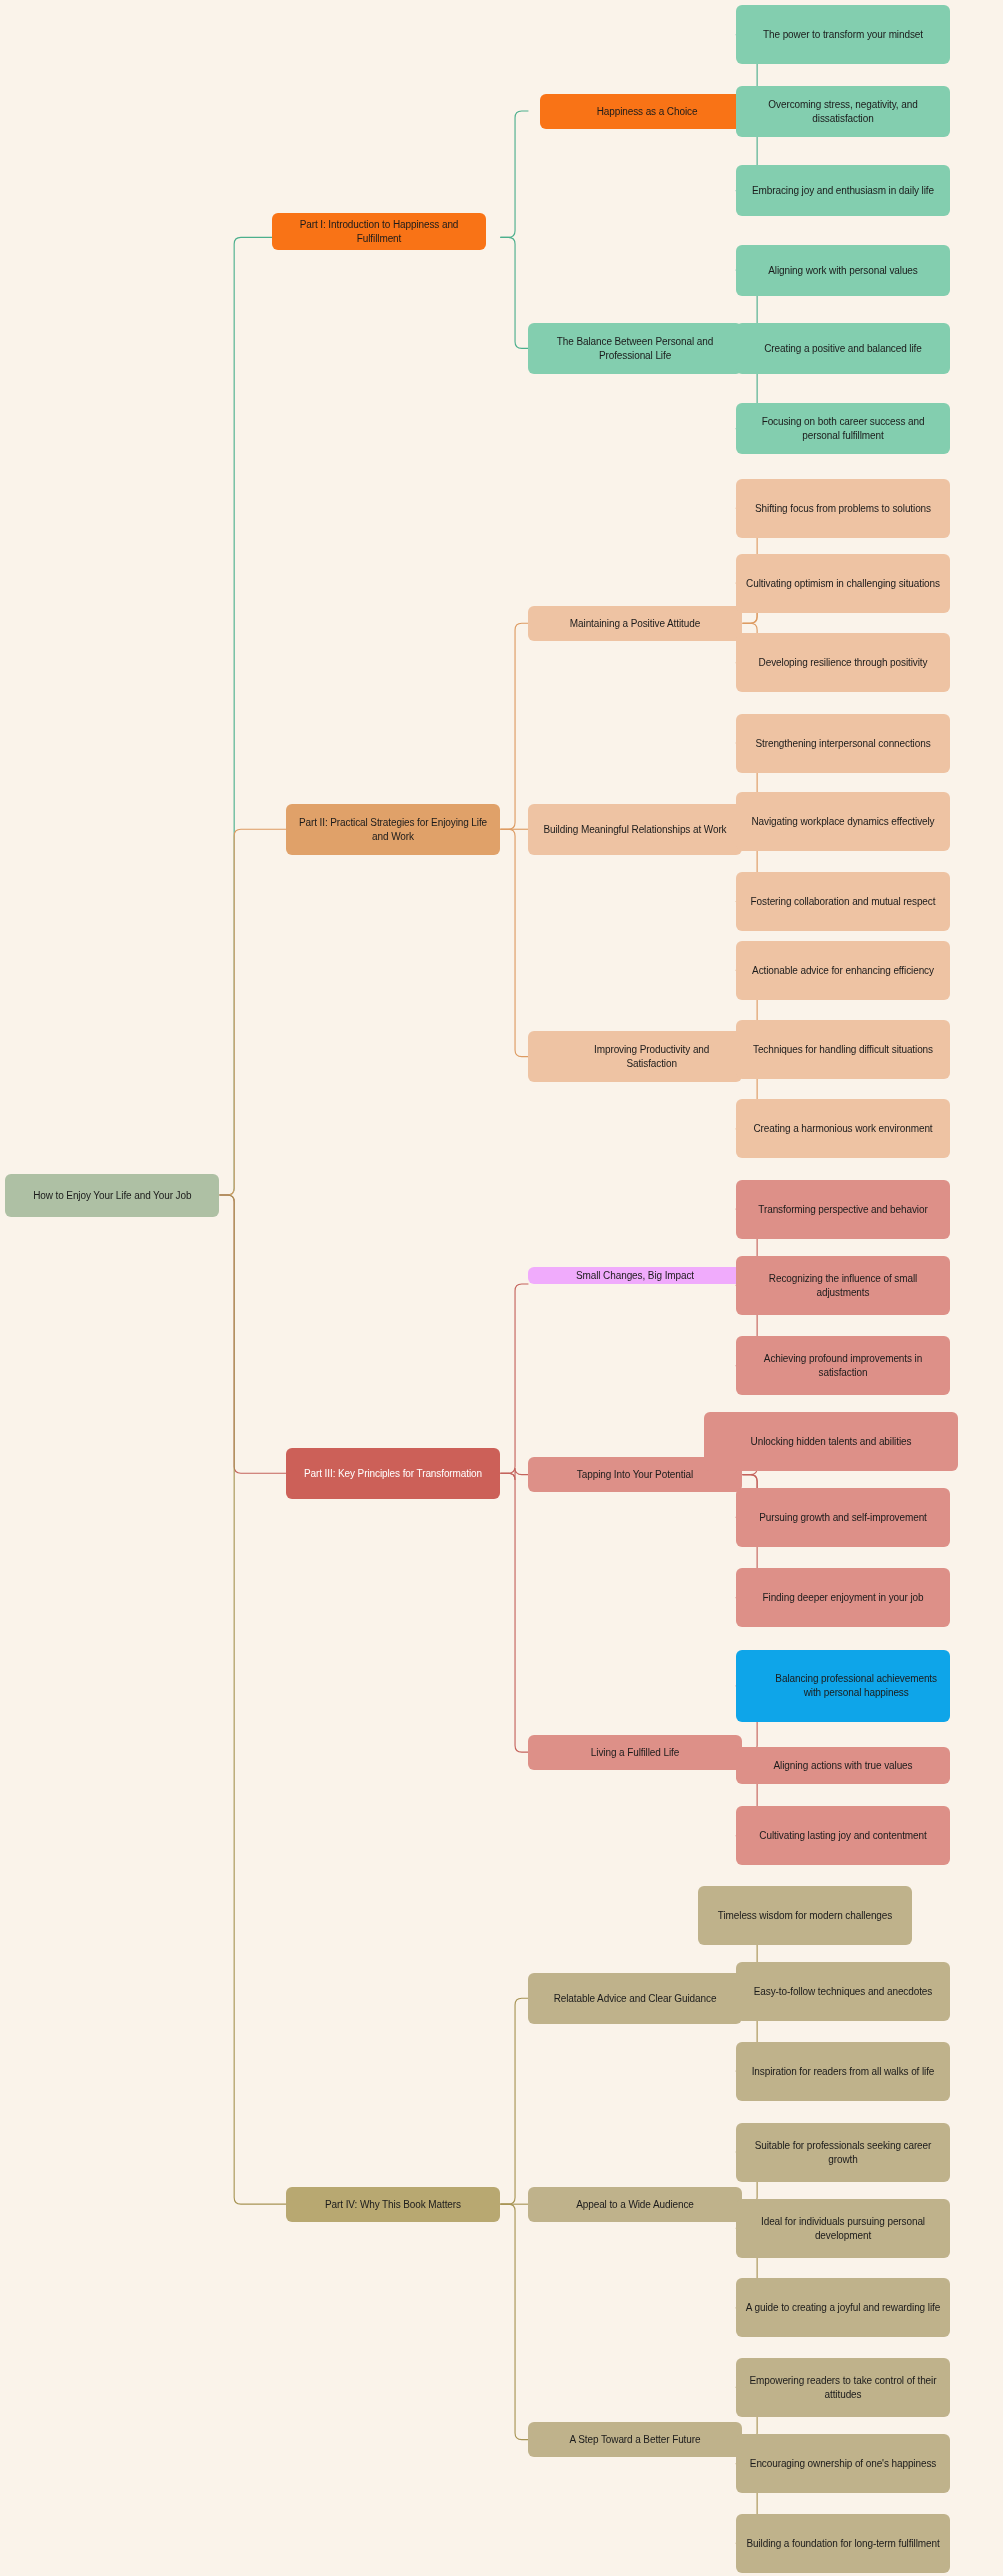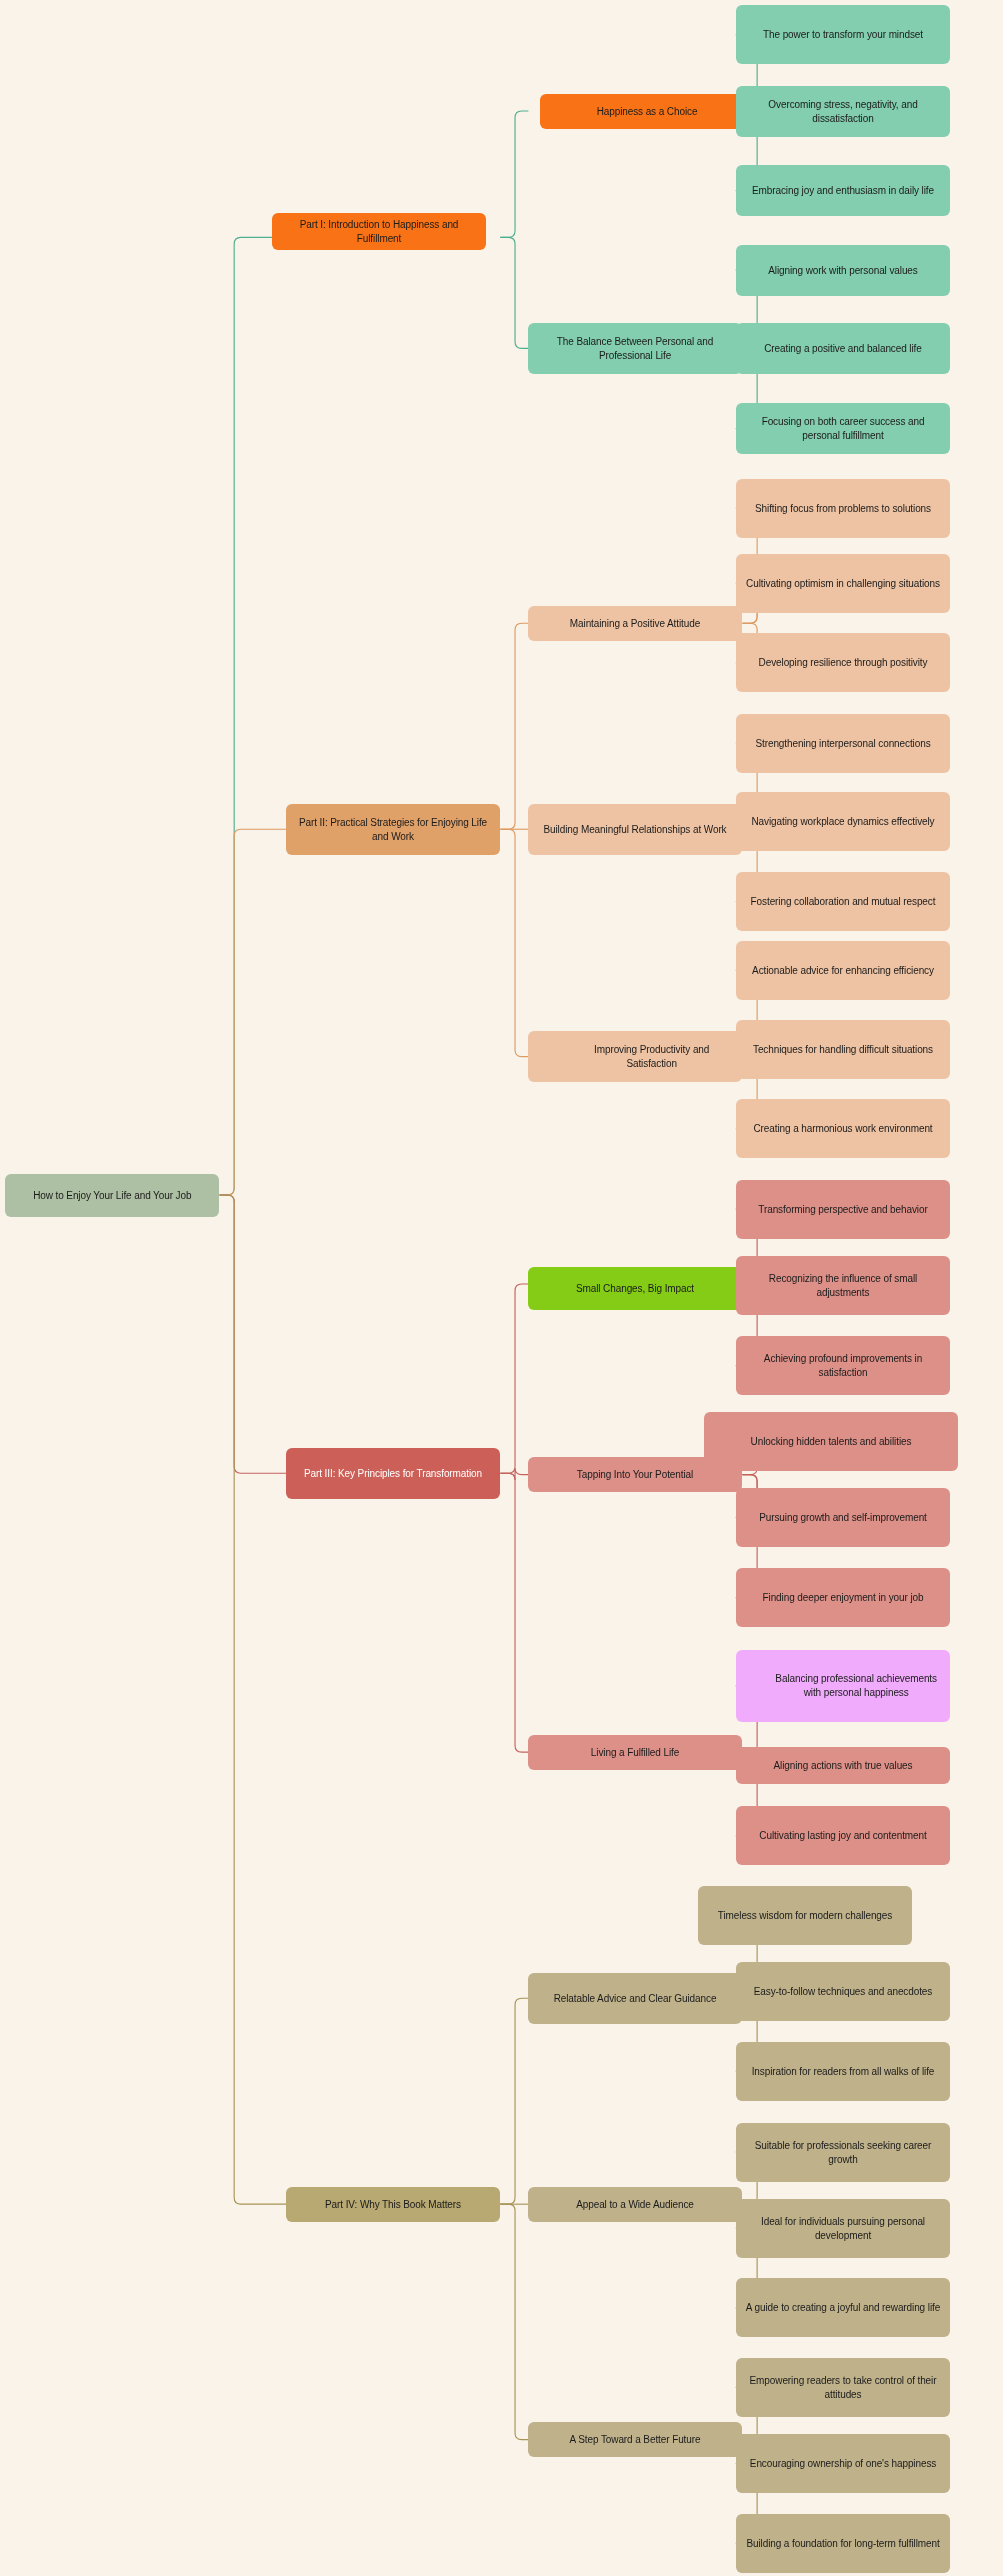--- a/index.html
+++ b/index.html
@@ -148,21 +148,21 @@
     </div>
     <div class="node" style="left: 736px; top: 1020px; width: 214px; height: 59px; background: rgb(238, 195, 163);">
       <span>Techniques for handling difficult situations</span>
     </div>
     <div class="node" style="left: 736px; top: 1099px; width: 214px; height: 59px; background: rgb(238, 195, 163);">
       <span>Creating a harmonious work environment</span>
     </div>
     <div class="node white-text" style="left: 286px; top: 1448px; width: 214px; height: 51px; background: rgb(204, 96, 88);">
       <span>Part III: Key Principles for Transformation</span>
     </div>
-    <div class="node" style="left: 528px; top: 1267px; width: 214px; height: 43px; background: #84cc16; align-items: center;">
+    <div class="node" style="left: 528px; top: 1267px; width: 214px; height: 17px; background: #f0abfc; align-items: center;">
       <span>Small Changes, Big Impact</span>
     </div>
     <div class="node" style="left: 736px; top: 1180px; width: 214px; height: 59px; background: rgb(221, 144, 136);">
       <span>Transforming perspective and behavior</span>
     </div>
     <div class="node" style="left: 736px; top: 1256px; width: 214px; height: 59px; background: rgb(221, 144, 136);">
       <span>Recognizing the influence of small adjustments</span>
     </div>
     <div class="node" style="left: 736px; top: 1336px; width: 214px; height: 59px; background: rgb(221, 144, 136);">
       <span>Achieving profound improvements in satisfaction</span>
@@ -175,21 +175,21 @@
     </div>
     <div class="node" style="left: 736px; top: 1488px; width: 214px; height: 59px; background: rgb(221, 144, 136);">
       <span>Pursuing growth and self-improvement</span>
     </div>
     <div class="node" style="left: 736px; top: 1568px; width: 214px; height: 59px; background: rgb(221, 144, 136);">
       <span>Finding deeper enjoyment in your job</span>
     </div>
     <div class="node" style="left: 528px; top: 1735px; width: 214px; height: 35px; background: rgb(221, 144, 136);">
       <span>Living a Fulfilled Life</span>
     </div>
-    <div class="node" style="left: 736px; top: 1650px; width: 214px; height: 72px; background: #f0abfc; padding-left: 33px;">
+    <div class="node" style="left: 736px; top: 1650px; width: 214px; height: 72px; background: #0ea5e9; padding-left: 33px;">
       <span>Balancing professional achievements with personal happiness</span>
     </div>
     <div class="node" style="left: 736px; top: 1747px; width: 214px; height: 37px; background: rgb(221, 144, 136);">
       <span>Aligning actions with true values</span>
     </div>
     <div class="node" style="left: 736px; top: 1806px; width: 214px; height: 59px; background: rgb(221, 144, 136);">
       <span>Cultivating lasting joy and contentment</span>
     </div>
     <div class="node" style="left: 286px; top: 2187px; width: 214px; height: 35px; background: rgb(184, 168, 113);">
       <span>Part IV: Why This Book Matters</span>

